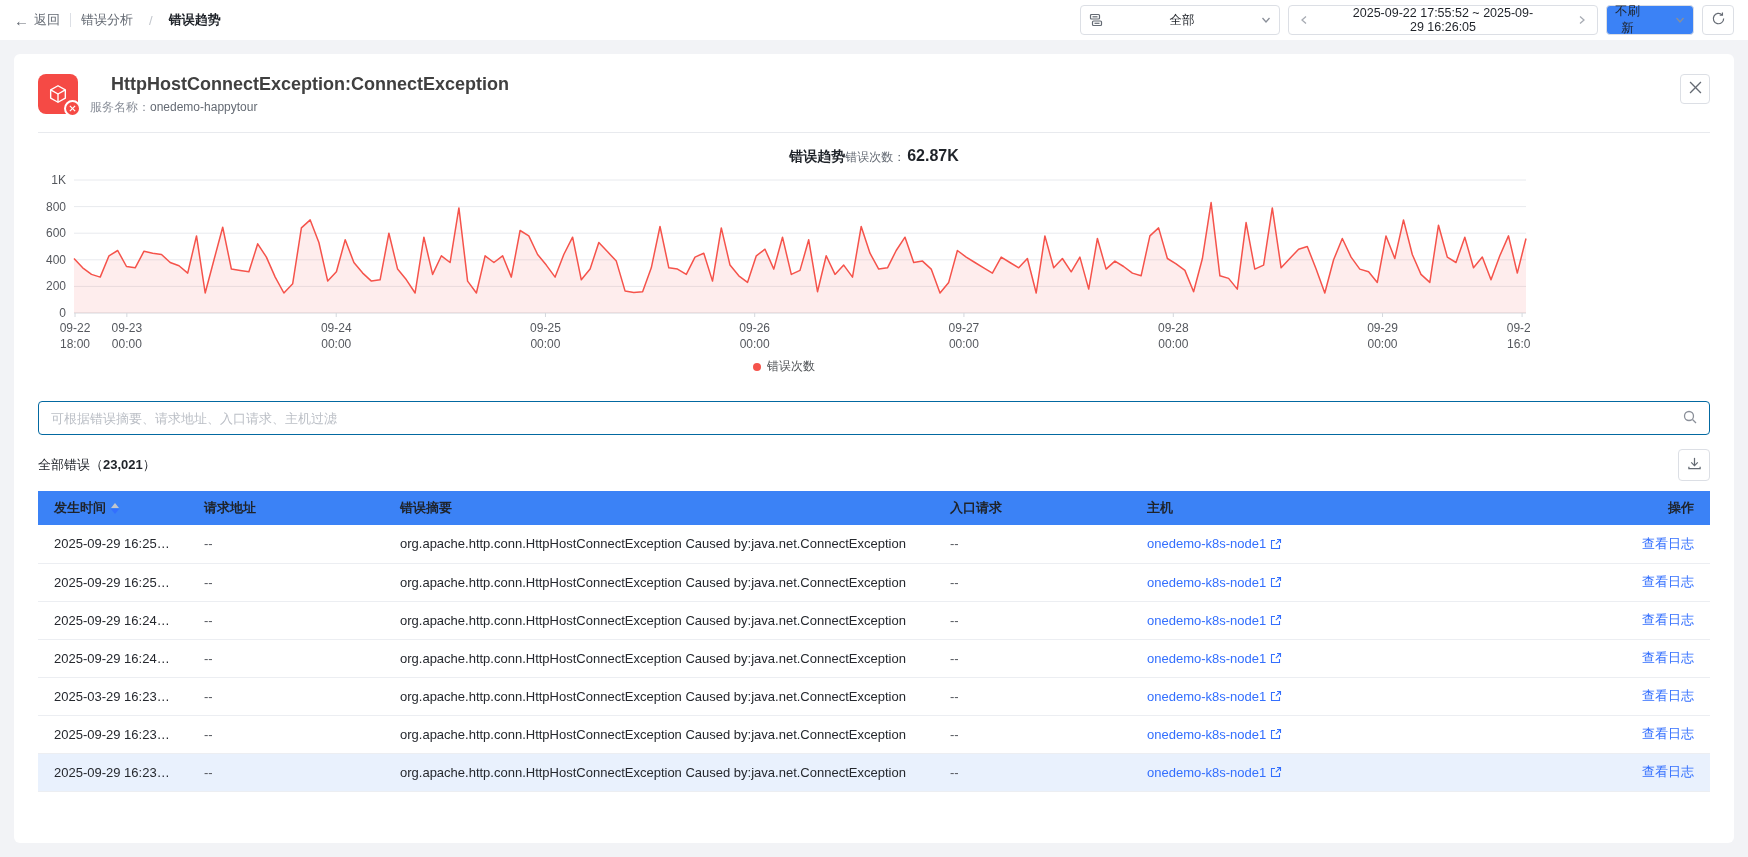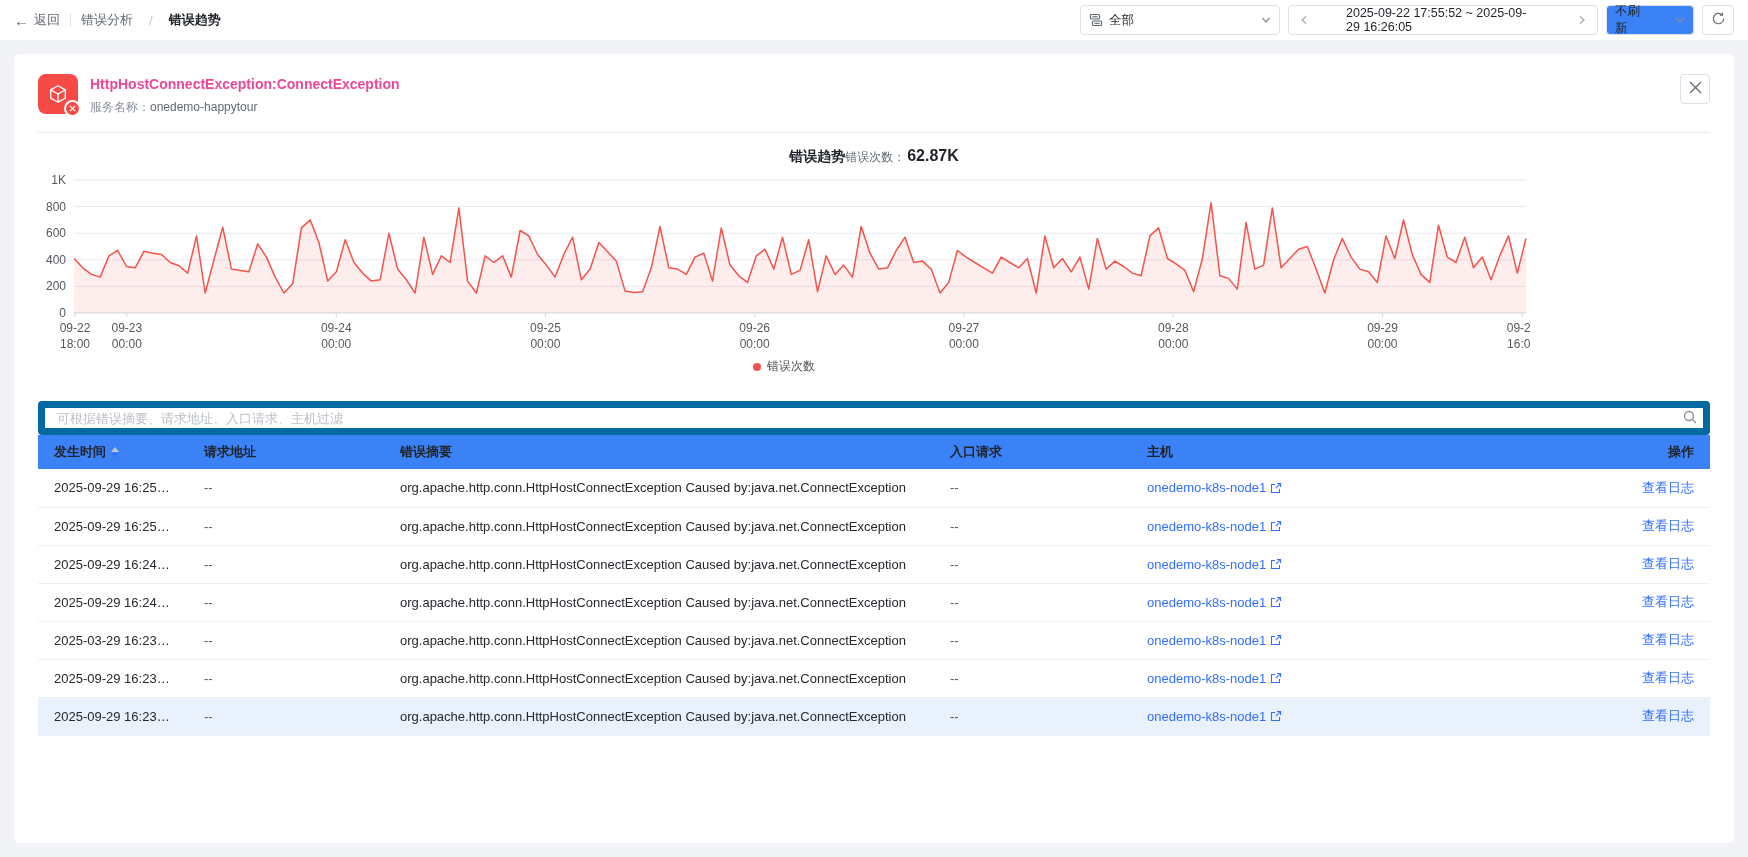--- a/index.html
+++ b/index.html
@@ -8,57 +8,57 @@
 
   
   .topbar { height:40px; background:#fff; display:flex; align-items:center; justify-content:space-between; padding:0 14px; }
   .tb-left { display:flex; align-items:center; gap:10px; font-size:13px; }
   .back { display:flex; align-items:center; gap:5px; color:#646a73; cursor:pointer; }
   .back .arrow { font-size:15px; line-height:1; }
   .tb-divider { width:1px; height:14px; background:#dcdfe5; }
   .crumb-link { color:#646a73; cursor:pointer; }
   .crumb-sep { color:#c2c6cc; margin:0 6px; }
   .crumb-current { color:#1f2329; font-weight:bold; }
-  .tb-right { display:flex; align-items:center; gap:8px; }
+  .tb-right { display:flex; align-items:center; gap:8px;text-align:center; }
   .ctrl { height:30px; background:#fff; border:1px solid #dcdfe5; border-radius:4px; display:flex; align-items:center; font-size:12.5px; color:#1f2329;gap:35px; }
   .scope-select { width:200px; padding:0 8px; gap:6px; cursor:pointer; }
   .scope-select .flex-fill { flex:1; }
   .chev { color:#8a8f99; display:flex; }
   .daterange { width:310px; justify-content:space-between; padding:0 8px; }
   .dr-nav { color:#a7abb3; cursor:pointer; display:flex; padding:0 2px; }
   .refresh-select { width:88px; padding:0 8px; justify-content:space-between; background:#3b82f6; cursor:pointer; }
   .refresh-btn { width:32px; justify-content:center; cursor:pointer; color:#646a73; }
 
   
   .page { padding:14px; }
   .card { background:#fff; border-radius:6px; min-height:789px; }
   .card-header { display:flex; align-items:flex-start; padding:20px 24px 16px; }
   .err-icon { width:40px; height:40px; border-radius:8px; background:#f54a45; position:relative; flex:none; display:flex; align-items:center; justify-content:center; }
   .err-icon .badge { position:absolute; right:-3px; bottom:-3px; width:17px; height:17px; border-radius:50%; background:#f54a45; border:2px solid #fff; display:flex; align-items:center; justify-content:center; }
   .head-texts { margin-left:12px; flex:1; }
-  .err-title { font-size:14px; font-weight:bold; color:#ec4899; line-height:20px; }
+  .err-title { font-size:18px; font-weight:bold; color:#404040; line-height:20px;margin-left:21px; }
   .err-sub { font-size:12px; color:#8a8f99; margin-top:5px; }
   .err-sub .svc-val { color:#646a73; }
   .close-btn { width:30px; height:30px; border:1px solid #dcdfe5; border-radius:4px; background:#fff; display:flex; align-items:center; justify-content:center; color:#646a73; cursor:pointer; }
   .card-divider { height:1px; background:#e8eaee; margin:0 24px; }
 
   
   .trend-header { display:flex; align-items:center; justify-content:center; padding:14px 24px 4px; }
   .section-title { font-size:14px; font-weight:bold; color:#1f2329; }
   .trend-stat { font-size:12px; color:#646a73; }
   .trend-stat b { font-size:16px; color:#1f2329; margin-left:2px; }
   .chart-wrap { padding:2px 24px 0; }
   .legend { display:flex; justify-content:center; align-items:center; gap:6px; margin:2px 0 12px; width:1492px; }
   .legend-dot { width:8px; height:8px; border-radius:50%; }
   .legend-label { font-size:12px; color:#4e5155; }
 
   
   .search-row { padding:14px 24px 0; }
   .search-box { position:relative; }
-  .search-box input { width:100%; height:34px; border:7px solid #0369a1; border-radius:4px; padding:0 36px 0 12px; font-size:13px; color:#1f2329; outline:none; font-family:inherit; }
+  .search-box input { width:100%; height:34px; border:1px solid #0369a1; border-radius:4px; padding:0 36px 0 12px; font-size:13px; color:#1f2329; outline:none; font-family:inherit; }
   .search-box input::placeholder { color:#bbbfc6; }
   .search-icon { position:absolute; right:12px; top:8px; color:#8a8f99; }
   .list-header { display:flex; align-items:center; justify-content:space-between; padding:14px 24px 10px; }
   .list-title { font-size:13px; color:#1f2329; }
   .list-title b { font-weight:bold; }
   .dl-btn { width:32px; height:32px; border:1px solid #dcdfe5; border-radius:4px; background:#fff; display:flex; align-items:center; justify-content:center; color:#646a73; cursor:pointer; }
 
   
   .table-wrap { padding:0 24px 16px; }
   table { width:100%; border-collapse:collapse; table-layout:fixed; }
@@ -232,20 +232,34 @@
         <input type="text" placeholder="可根据错误摘要、请求地址、入口请求、主机过滤" style="">
         <span class="search-icon">
           <svg width="16" height="16" viewBox="0 0 16 16" fill="none" stroke="currentColor" stroke-width="1.3">
               <circle cx="7" cy="7" r="4.5"></circle>
               <line x1="10.5" y1="10.5" x2="14" y2="14"></line>
             </svg>
         </span>
       </div>
     </div>
 
+    <div class="list-header">
+      <div class="list-title">
+        <span>全部错误（</span><b>23,021</b><span>）</span>
+      </div>
+      <div class="dl-btn">
+        <span>
+          <svg width="15" height="15" viewBox="0 0 16 16" fill="none" stroke="currentColor" stroke-width="1.3">
+            <line x1="8" y1="2" x2="8" y2="10"></line>
+              <polyline points="4.5,6.8 8,10.3 11.5,6.8"></polyline>
+              <path d="M2 11.5 V13.5 H14 V11.5"></path>
+          </svg>
+        </span>
+      </div>
+    </div>
 
     <div class="table-wrap">
       <table id="error-table">
         <colgroup>
           <col style="width:150px">
             <col style="width:196px">
             <col style="width:550px">
             <col style="width:197px">
             <col style="width:382px">
             <col style="width:197px">

